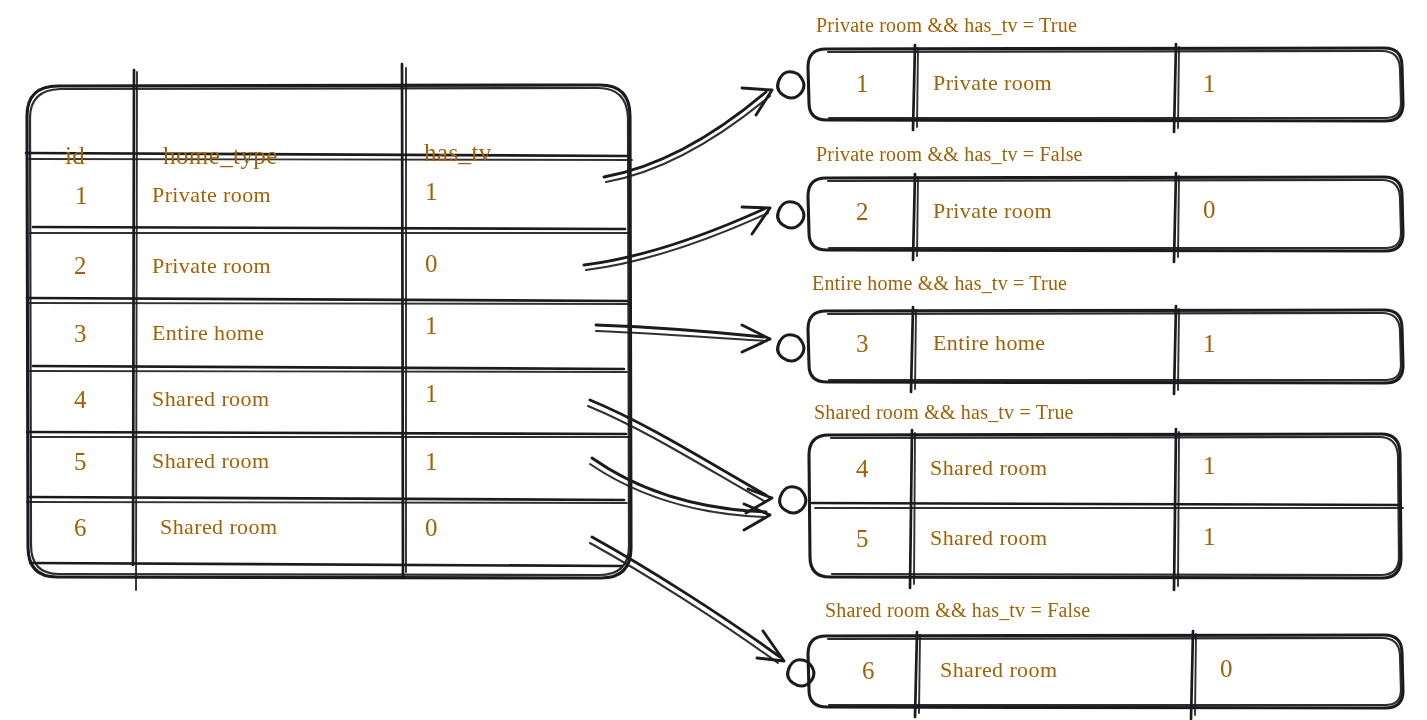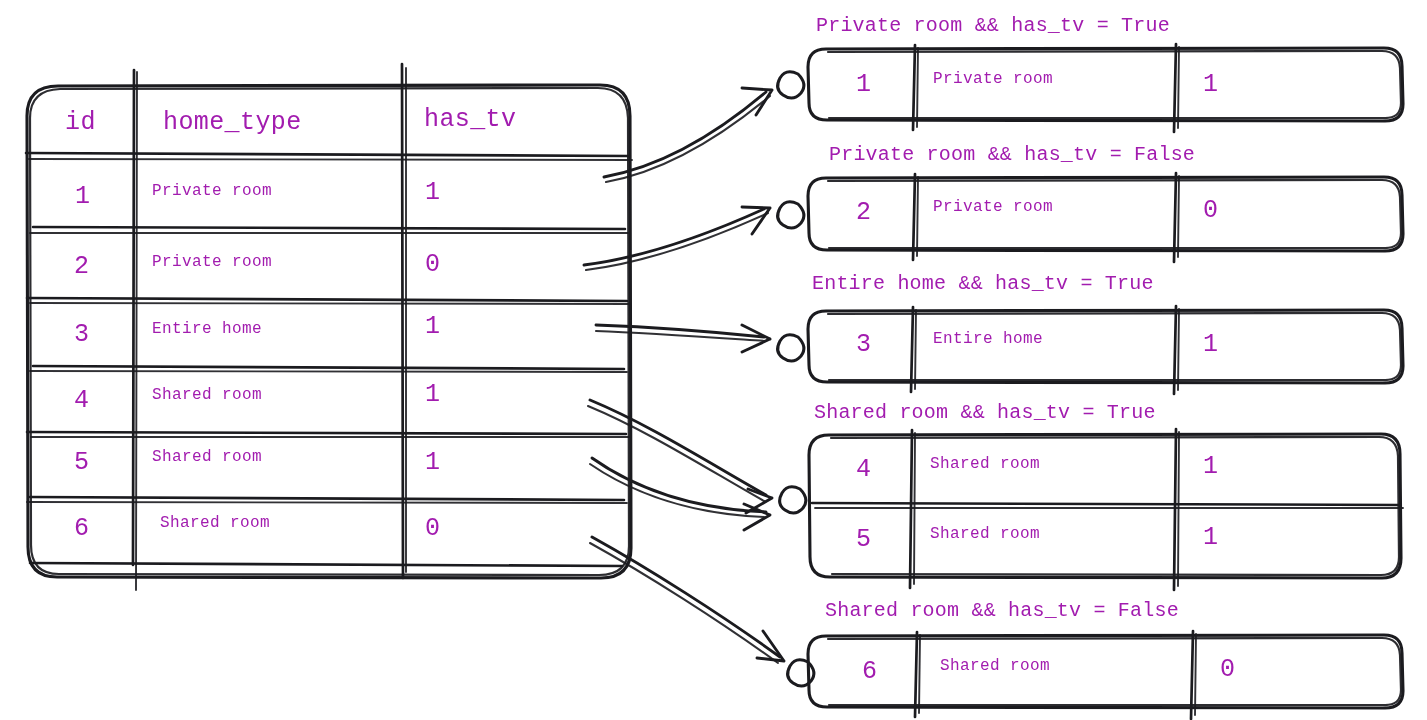--- a/index.html
+++ b/index.html
@@ -35,32 +35,33 @@
   .s-rule  { stroke-width: 2.6; }
   .s-rule2 { stroke-width: 1.9; opacity: .9; }
   .s-col   { stroke-width: 2.7; }
   .s-arrow { stroke-width: 2.9; }
   .s-arrow2{ stroke-width: 2.1; opacity: .9; }
   .s-node  { stroke-width: 3.0; }
 
   
   .txt {
     position: absolute;
-    color: #a21caf;
+    color: #a16207;
     white-space: nowrap;
-    font-family: Liberation Mono, monospace;
+    font-family: Liberation Serif, serif;
     letter-spacing: .4px;
   }
   .cell {
-    font-size: 16px;
+    font-size: 22px;
     font-weight: 400;
   }
   .cell-hdr {
     font-size: 25px;
     font-weight: 400;
+    margin-top: 34px;
   }
   .grp-label {
     font-size: 20px;
     font-weight: 400;
     letter-spacing: .2px;
   }
   .num { font-size: 25px; }
 </style>
 </head>
 <body>
@@ -243,21 +244,21 @@
   </div>
 
   <div>
     <div class="txt grp-label" style="left:816px; top:14px;">Private room &amp;&amp; has_tv = True</div>
     <div class="txt num" style="left:856px;  top:70px;">1</div>
     <div class="txt cell" style="left:933px;  top:70px;">Private room</div>
     <div class="txt num" style="left:1203px; top:70px;">1</div>
   </div>
 
   <div>
-    <div class="txt grp-label" style="left:816px; top:143px;margin-left:13px;">Private room &amp;&amp; has_tv = False</div>
+    <div class="txt grp-label" style="left:816px; top:143px;">Private room &amp;&amp; has_tv = False</div>
     <div class="txt num" style="left:856px;  top:198px;">2</div>
     <div class="txt cell" style="left:933px;  top:198px;">Private room</div>
     <div class="txt num" style="left:1203px; top:196px;">0</div>
   </div>
 
   <div>
     <div class="txt grp-label" style="left:812px; top:272px;">Entire home &amp;&amp; has_tv = True</div>
     <div class="txt num" style="left:856px;  top:330px;">3</div>
     <div class="txt cell" style="left:933px;  top:330px;">Entire home</div>
     <div class="txt num" style="left:1203px; top:330px;">1</div>

